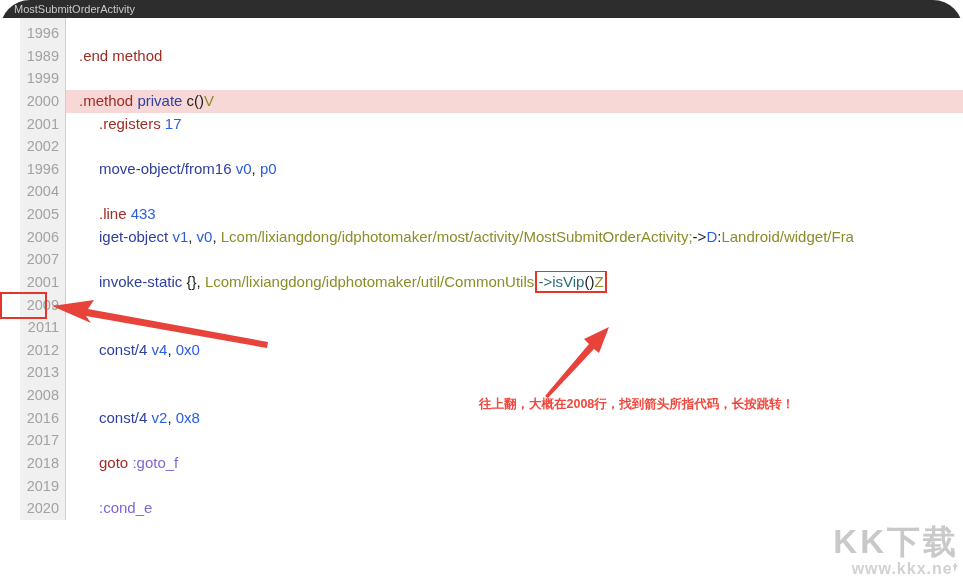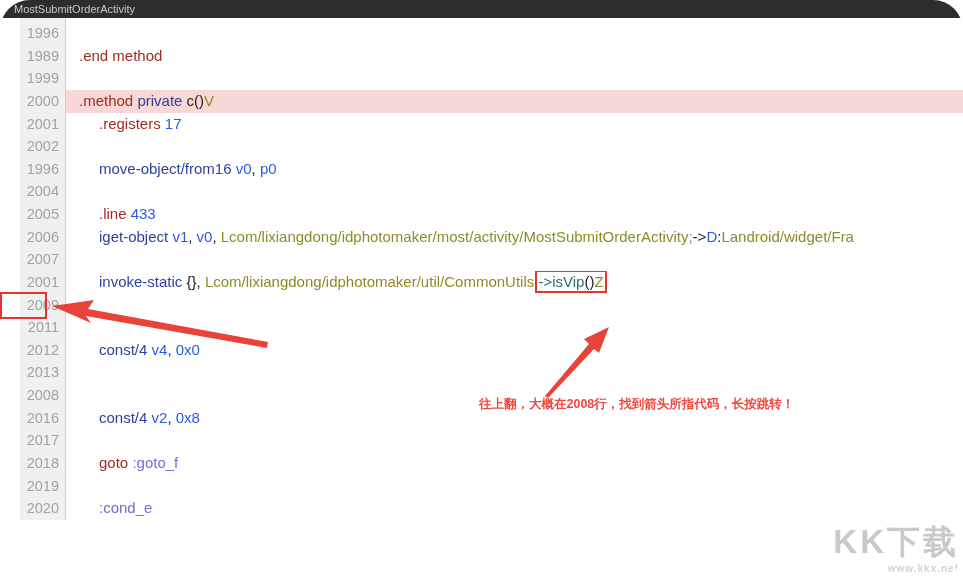--- a/index.html
+++ b/index.html
@@ -30,21 +30,21 @@
   .red-box{outline:2px solid var(--c-annotation,#e5352b);outline-offset:1px;}
   
   .ln-box{position:absolute;left:0;top:292px;width:47px;height:27px;box-sizing:border-box;
           border:2px solid var(--c-annotation,#e5352b);z-index:4;}
   .arrows{position:absolute;top:0;left:0;width:963px;height:580px;z-index:4;pointer-events:none;}
   .note{position:absolute;left:479px;top:396px;font-size:12.5px;font-weight:bold;
         color:var(--c-annotation_text,#f0483e);z-index:4;white-space:pre;}
   
   .watermark{position:absolute;right:4px;bottom:2px;width:160px;text-align:right;z-index:2;}
   .wm-logo{font-size:33px;font-weight:bold;color:#c9c9c9;letter-spacing:3px;line-height:36px;}
-  .wm-url{font-size:10px;font-weight:bold;color:#d2d2d2;letter-spacing:1px;line-height:18px;}
+  .wm-url{font-size:16px;font-weight:bold;color:#d2d2d2;letter-spacing:1px;line-height:18px;}
 </style>
 </head>
 <body>
 
 <div class="screen">
 
   <div class="titlebar">
     <span class="title">MostSubmitOrderActivity</span>
   </div>
 

